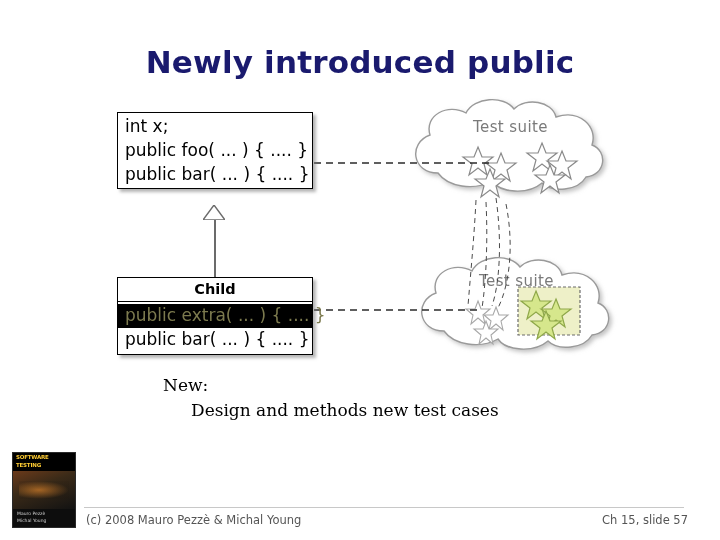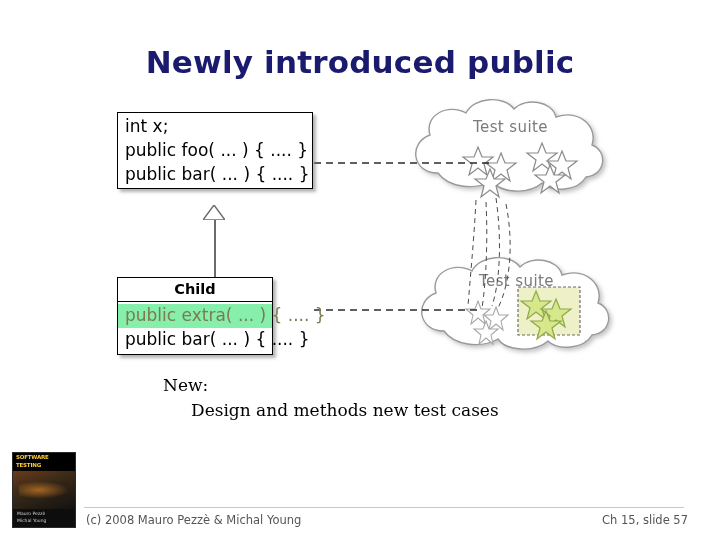--- a/index.html
+++ b/index.html
@@ -56,26 +56,26 @@
   }
   .uml-line {
     font-size: 17px;
     color: #000;
     padding: 1px 0 1px 7px;
     white-space: nowrap;
     font-family: "DejaVu Sans", sans-serif;
     line-height: 1.28;
   }
   .uml-line.highlight {
-    background: #86efac;
+    background: #000000;
     color: #7c7a4e;
   }
 
   #parent-box { left: 117px; top: 112px; width: 196px; }
-  #child-box  { left: 117px; top: 277px; width: 156px; }
+  #child-box  { left: 117px; top: 277px; width: 196px; }
 
   
   .inherit-line {
     position: absolute;
     left: 214px;
     top: 218px;
     width: 1.5px;
     height: 60px;
     background: #6b6b6b;
   }

